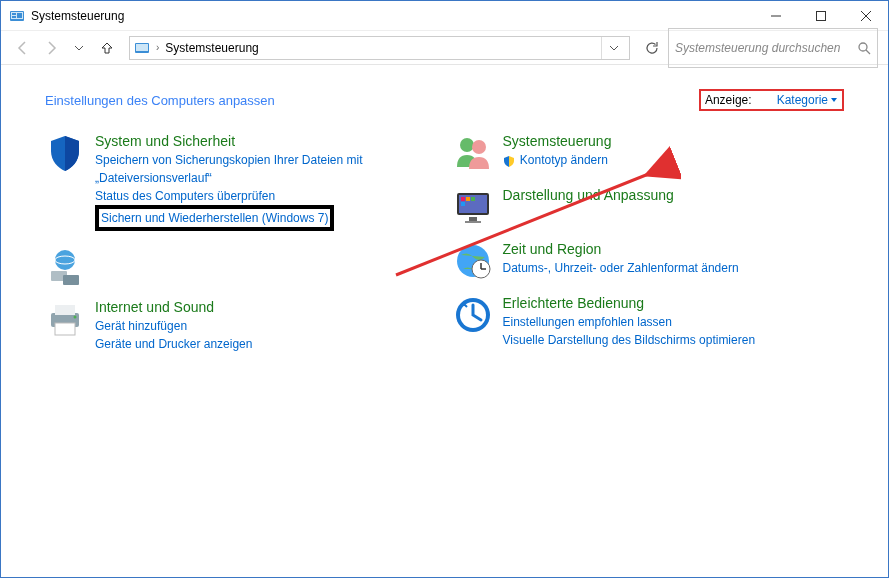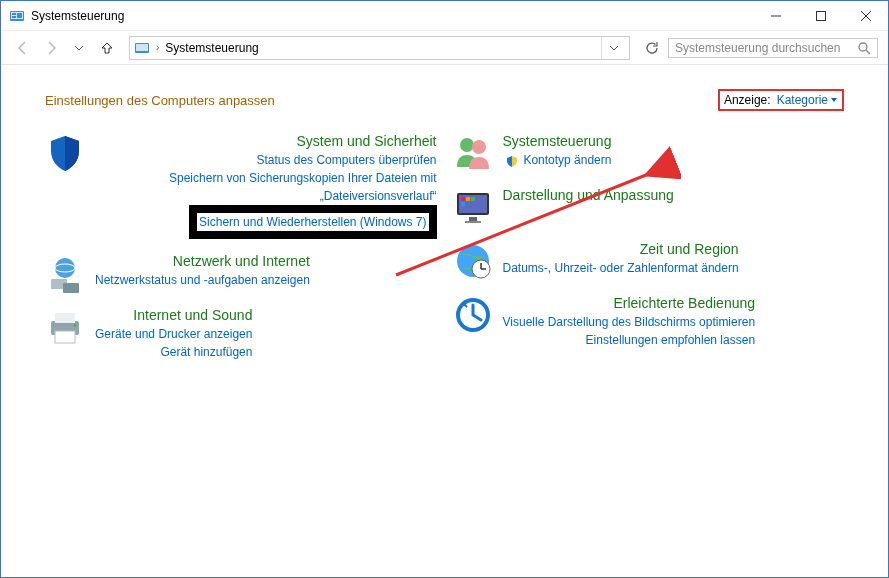--- a/index.html
+++ b/index.html
@@ -8,34 +8,34 @@
 .titlebar .app-icon { width: 16px; height: 16px; margin-right: 6px; display: inline-block; }
 .titlebar .title { font-size: 12px; flex: 1; }
 .titlebar .win-btn { width: 45px; height: 30px; display: flex; align-items: center; justify-content: center; color: #555; }
 .navbar { height: 34px; display: flex; align-items: center; padding: 0 10px; border-bottom: 1px solid #e5e5e5; gap: 4px; }
 .nav-btn { width: 24px; height: 24px; display: flex; align-items: center; justify-content: center; color: #999; }
 .nav-up { color: #333; }
 .addressbar { flex: 1; height: 24px; border: 1px solid #ccc; display: flex; align-items: center; padding: 0 4px; gap: 6px; margin: 0 6px; }
 .addressbar .cp-mini-icon { width: 16px; height: 16px; }
 .addressbar .crumb-sep { color: #666; font-size: 10px; }
 .addr-refresh { width: 24px; height: 22px; display:flex; align-items:center; justify-content:center; color:#555; border-left:1px solid #ddd; margin-left:auto; }
-.searchbox { width: 210px; height: 20px; border: 1px solid #ccc; display: flex; align-items: center; padding: 0 6px; color: #888; justify-content: space-between; }
+.searchbox { width: 210px; height: 40px; border: 1px solid #ccc; display: flex; align-items: center; padding: 0 6px; color: #888; justify-content: space-between; font-style: italic; }
 .content { padding: 24px 44px 0 44px; position: relative; }
 .content-header { display: flex; justify-content: space-between; align-items: center; margin-bottom: 22px; }
-.content-header h1 { font-size: 13px; font-weight: normal; color: #a16207; text-align: center; }
-.view-by { display: flex; align-items: center; gap: 6px; border: 2px solid #e03030; padding: 2px 4px; }
+.content-header h1 { font-size: 13px; font-weight: normal; color: #3b82f6; text-align: center; }
+.view-by { display: flex; align-items: center; gap: 15px; border: 2px solid #e03030; padding: 2px 4px; }
 .view-by .label { color: #000; }
-.view-by .value { color: #0066cc; display: flex; align-items: center; gap: 2px; }
-.columns { display: flex; gap: 16px; text-align: right; }
+.view-by .value { color: #0066cc; display: flex; align-items: center; gap: 2px; margin-left: 10px; }
+.columns { display: flex; gap: 16px; }
 .col { flex: 1; }
 .category { display: flex; margin-bottom: 14px; }
 .cat-icon { width: 40px; height: 40px; margin-right: 10px; flex-shrink: 0; }
 .cat-title { color: #1a7a1a; font-size: 14px; margin-bottom: 2px; }
 .subtask { color: #0066cc; font-size: 12px; line-height: 1.5; }
-.highlight-box { border: 8px solid #000000; display: inline-block; padding: 0 2px; }
+.highlight-box { border: 4px solid #000000; display: inline-block; padding: 0 2px; }
 svg { display: block; }
 </style>
 </head>
 <body>
 
 <div class="titlebar">
   <span class="app-icon">
     <svg width="16" height="16" viewBox="0 0 16 16">
         <rect x="1" y="3" width="14" height="10" fill="#3b8ed6" rx="1"></rect>
         <rect x="2" y="4" width="12" height="7" fill="#cde6f7"></rect>
@@ -134,56 +134,52 @@
 
       <div class="category">
         <div class="cat-icon">
           <svg width="40" height="40" viewBox="0 0 40 40">
               <path d="M20 3 L34 8 L34 18 C34 28 27 35 20 38 C13 35 6 28 6 18 L6 8 Z" fill="#1565c0"></path>
               <path d="M20 3 L34 8 L34 18 C34 28 27 35 20 38 L20 3 Z" fill="#0d47a1"></path>
             </svg>
         </div>
         <div>
           <div class="cat-title">System und Sicherheit</div>
+          <div class="subtask">Speichern von Sicherungskopien Ihrer Dateien mit „Dateiversionsverlauf“</div>
           <div class="subtask">Status des Computers überprüfen</div>
-          <div class="subtask">Speichern von Sicherungskopien Ihrer Dateien mit „Dateiversionsverlauf“</div>
           <div class="highlight-box">
             <div class="subtask">Sichern und Wiederherstellen (Windows 7)</div>
           </div>
         </div>
       </div>
 
       <div class="category">
         <div class="cat-icon">
           <svg width="40" height="40" viewBox="0 0 40 40">
               <circle cx="20" cy="15" r="10" fill="#4aa3df"></circle>
               <ellipse cx="20" cy="15" rx="10" ry="4" fill="none" stroke="#fff" stroke-width="1"></ellipse>
               <rect x="6" y="26" width="16" height="10" rx="1" fill="#b0bec5"></rect>
               <rect x="18" y="30" width="16" height="10" rx="1" fill="#78909c"></rect>
             </svg>
         </div>
-        <div>
-          <div class="cat-title">Netzwerk und Internet</div>
-          <div class="subtask">Netzwerkstatus und -aufgaben anzeigen</div>
-        </div>
       </div>
 
       <div class="category">
         <div class="cat-icon">
           <svg width="40" height="40" viewBox="0 0 40 40">
               <rect x="6" y="14" width="28" height="14" rx="2" fill="#90a4ae"></rect>
               <rect x="10" y="6" width="20" height="10" fill="#eceff1"></rect>
               <rect x="10" y="24" width="20" height="12" fill="#fff" stroke="#bbb"></rect>
               <circle cx="30" cy="18" r="1.5" fill="#4caf50"></circle>
             </svg>
         </div>
         <div>
           <div class="cat-title">Internet und Sound</div>
+          <div class="subtask">Gerät hinzufügen</div>
           <div class="subtask">Geräte und Drucker anzeigen</div>
-          <div class="subtask">Gerät hinzufügen</div>
         </div>
       </div>
 
 
     </div>
 
     <div class="col">
 
       <div class="category">
         <div class="cat-icon">
@@ -245,22 +241,22 @@
         <div class="cat-icon">
           <svg width="40" height="40" viewBox="0 0 40 40">
               <circle cx="20" cy="20" r="17" fill="#1976d2"></circle>
               <circle cx="20" cy="20" r="13" fill="#fff"></circle>
               <path d="M20 10 L20 20 L28 25" fill="none" stroke="#1976d2" stroke-width="3" stroke-linecap="round"></path>
               <path d="M14 12 L10 8 M12 10 L8 10" stroke="#1976d2" stroke-width="2"></path>
             </svg>
         </div>
         <div>
           <div class="cat-title">Erleichterte Bedienung</div>
+          <div class="subtask">Einstellungen empfohlen lassen</div>
           <div class="subtask">Visuelle Darstellung des Bildschirms optimieren</div>
-          <div class="subtask">Einstellungen empfohlen lassen</div>
         </div>
       </div>
 
     </div>
   </div>
 
   <svg style="position:absolute; left:380px; top:70px; pointer-events:none;" width="300" height="160" viewBox="0 0 300 160">
     <defs>
         <marker id="ah" markerWidth="12" markerHeight="12" refX="2" refY="6" orient="auto">
           <path d="M0 0 L12 6 L0 12 Z" fill="#e03030"></path>

